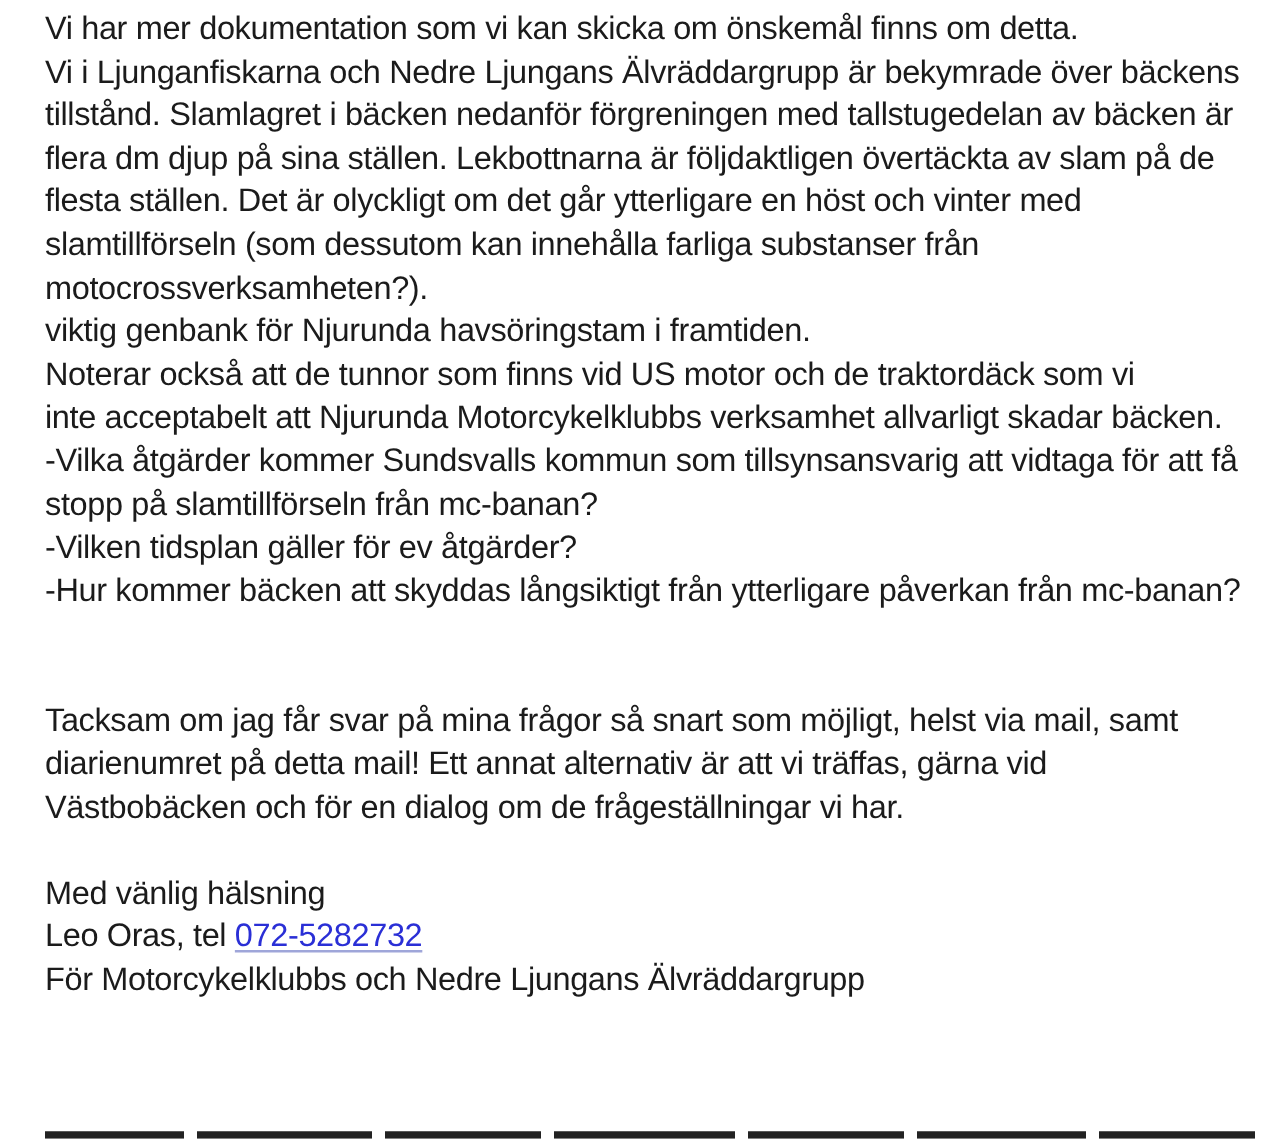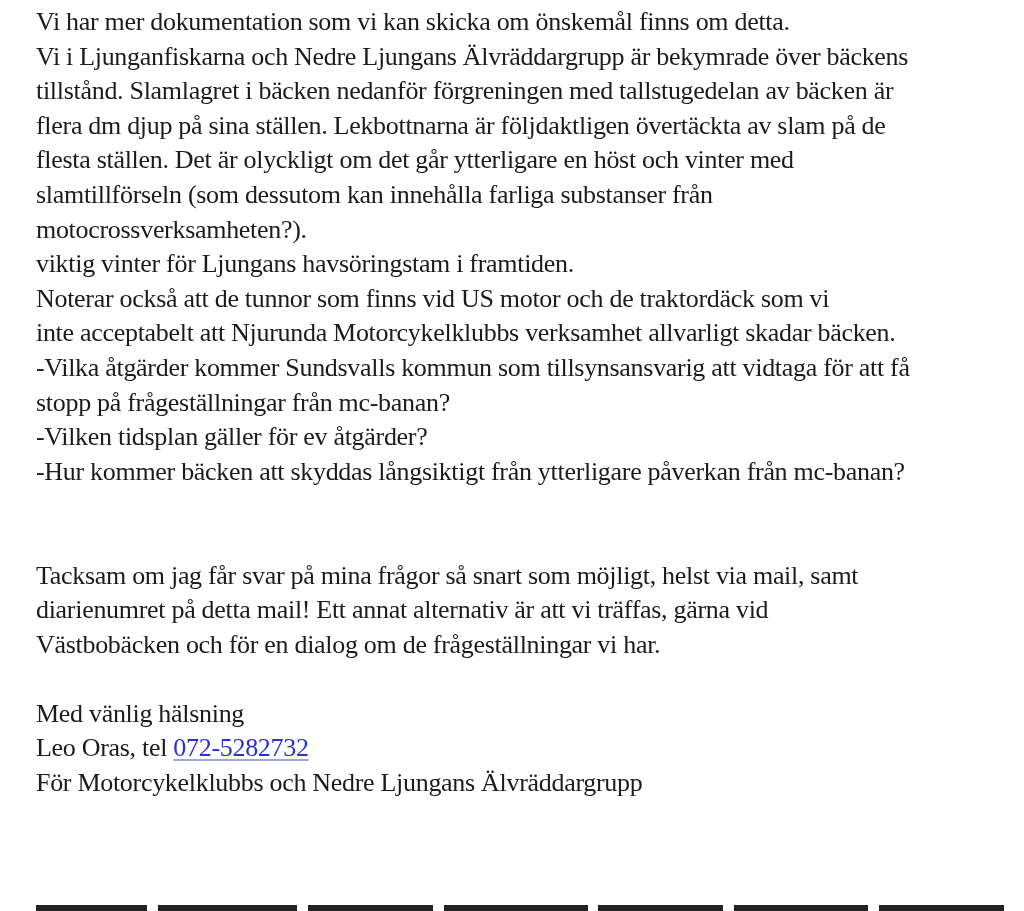--- a/index.html
+++ b/index.html
@@ -15,21 +15,20 @@
     height: 911px;
     background: var(--bg);
     overflow: hidden;
     font-family: "Liberation Sans", "DejaVu Sans", sans-serif;
   }
   .page {
     position: relative;
     width: 1012px;
     height: 911px;
     background: var(--bg);
-    font-family: Liberation Serif, serif;
   }
   .doc {
     position: absolute;
     left: 36px;
     top: 5px;
     right: 16px;
     color: var(--text);
     font-size: 26px;
     line-height: 34.6px;
     letter-spacing: -0.3px;
@@ -68,25 +67,25 @@
 
 <div class="page">
   <div class="doc">
       <div class="line">Vi har mer dokumentation som vi kan skicka om önskemål finns om detta.</div>
       <div class="line">Vi i Ljunganfiskarna och Nedre Ljungans Älvräddargrupp är bekymrade över bäckens</div>
       <div class="line">tillstånd. Slamlagret i bäcken nedanför förgreningen med tallstugedelan av bäcken är</div>
       <div class="line">flera dm djup på sina ställen. Lekbottnarna är följdaktligen övertäckta av slam på de</div>
       <div class="line">flesta ställen. Det är olyckligt om det går ytterligare en höst och vinter med</div>
       <div class="line">slamtillförseln (som dessutom kan innehålla farliga substanser från</div>
       <div class="line">motocrossverksamheten?).</div>
-      <div class="line">viktig vinter för Ljungans havsöringstam i framtiden.</div>
+      <div class="line">viktig genbank för Njurunda havsöringstam i framtiden.</div>
       <div class="line">Noterar också att de tunnor som finns vid US motor och de traktordäck som vi</div>
       <div class="line">inte acceptabelt att Njurunda Motorcykelklubbs verksamhet allvarligt skadar bäcken.</div>
       <div class="line">-Vilka åtgärder kommer Sundsvalls kommun som tillsynsansvarig att vidtaga för att få</div>
-      <div class="line">stopp på frågeställningar från mc-banan?</div>
+      <div class="line">stopp på slamtillförseln från mc-banan?</div>
       <div class="line">-Vilken tidsplan gäller för ev åtgärder?</div>
       <div class="line">-Hur kommer bäcken att skyddas långsiktigt från ytterligare påverkan från mc-banan?</div>
       <div class="line"></div>
       <div class="line"></div>
       <div class="line">Tacksam om jag får svar på mina frågor så snart som möjligt, helst via mail, samt</div>
       <div class="line">diarienumret på detta mail! Ett annat alternativ är att vi träffas, gärna vid</div>
       <div class="line">Västbobäcken och för en dialog om de frågeställningar vi har.</div>
       <div class="line"></div>
       <div class="line">Med vänlig hälsning</div>
       <div class="line"><span>Leo Oras, tel </span><a class="phone-link" href="#">072-5282732</a></div>

